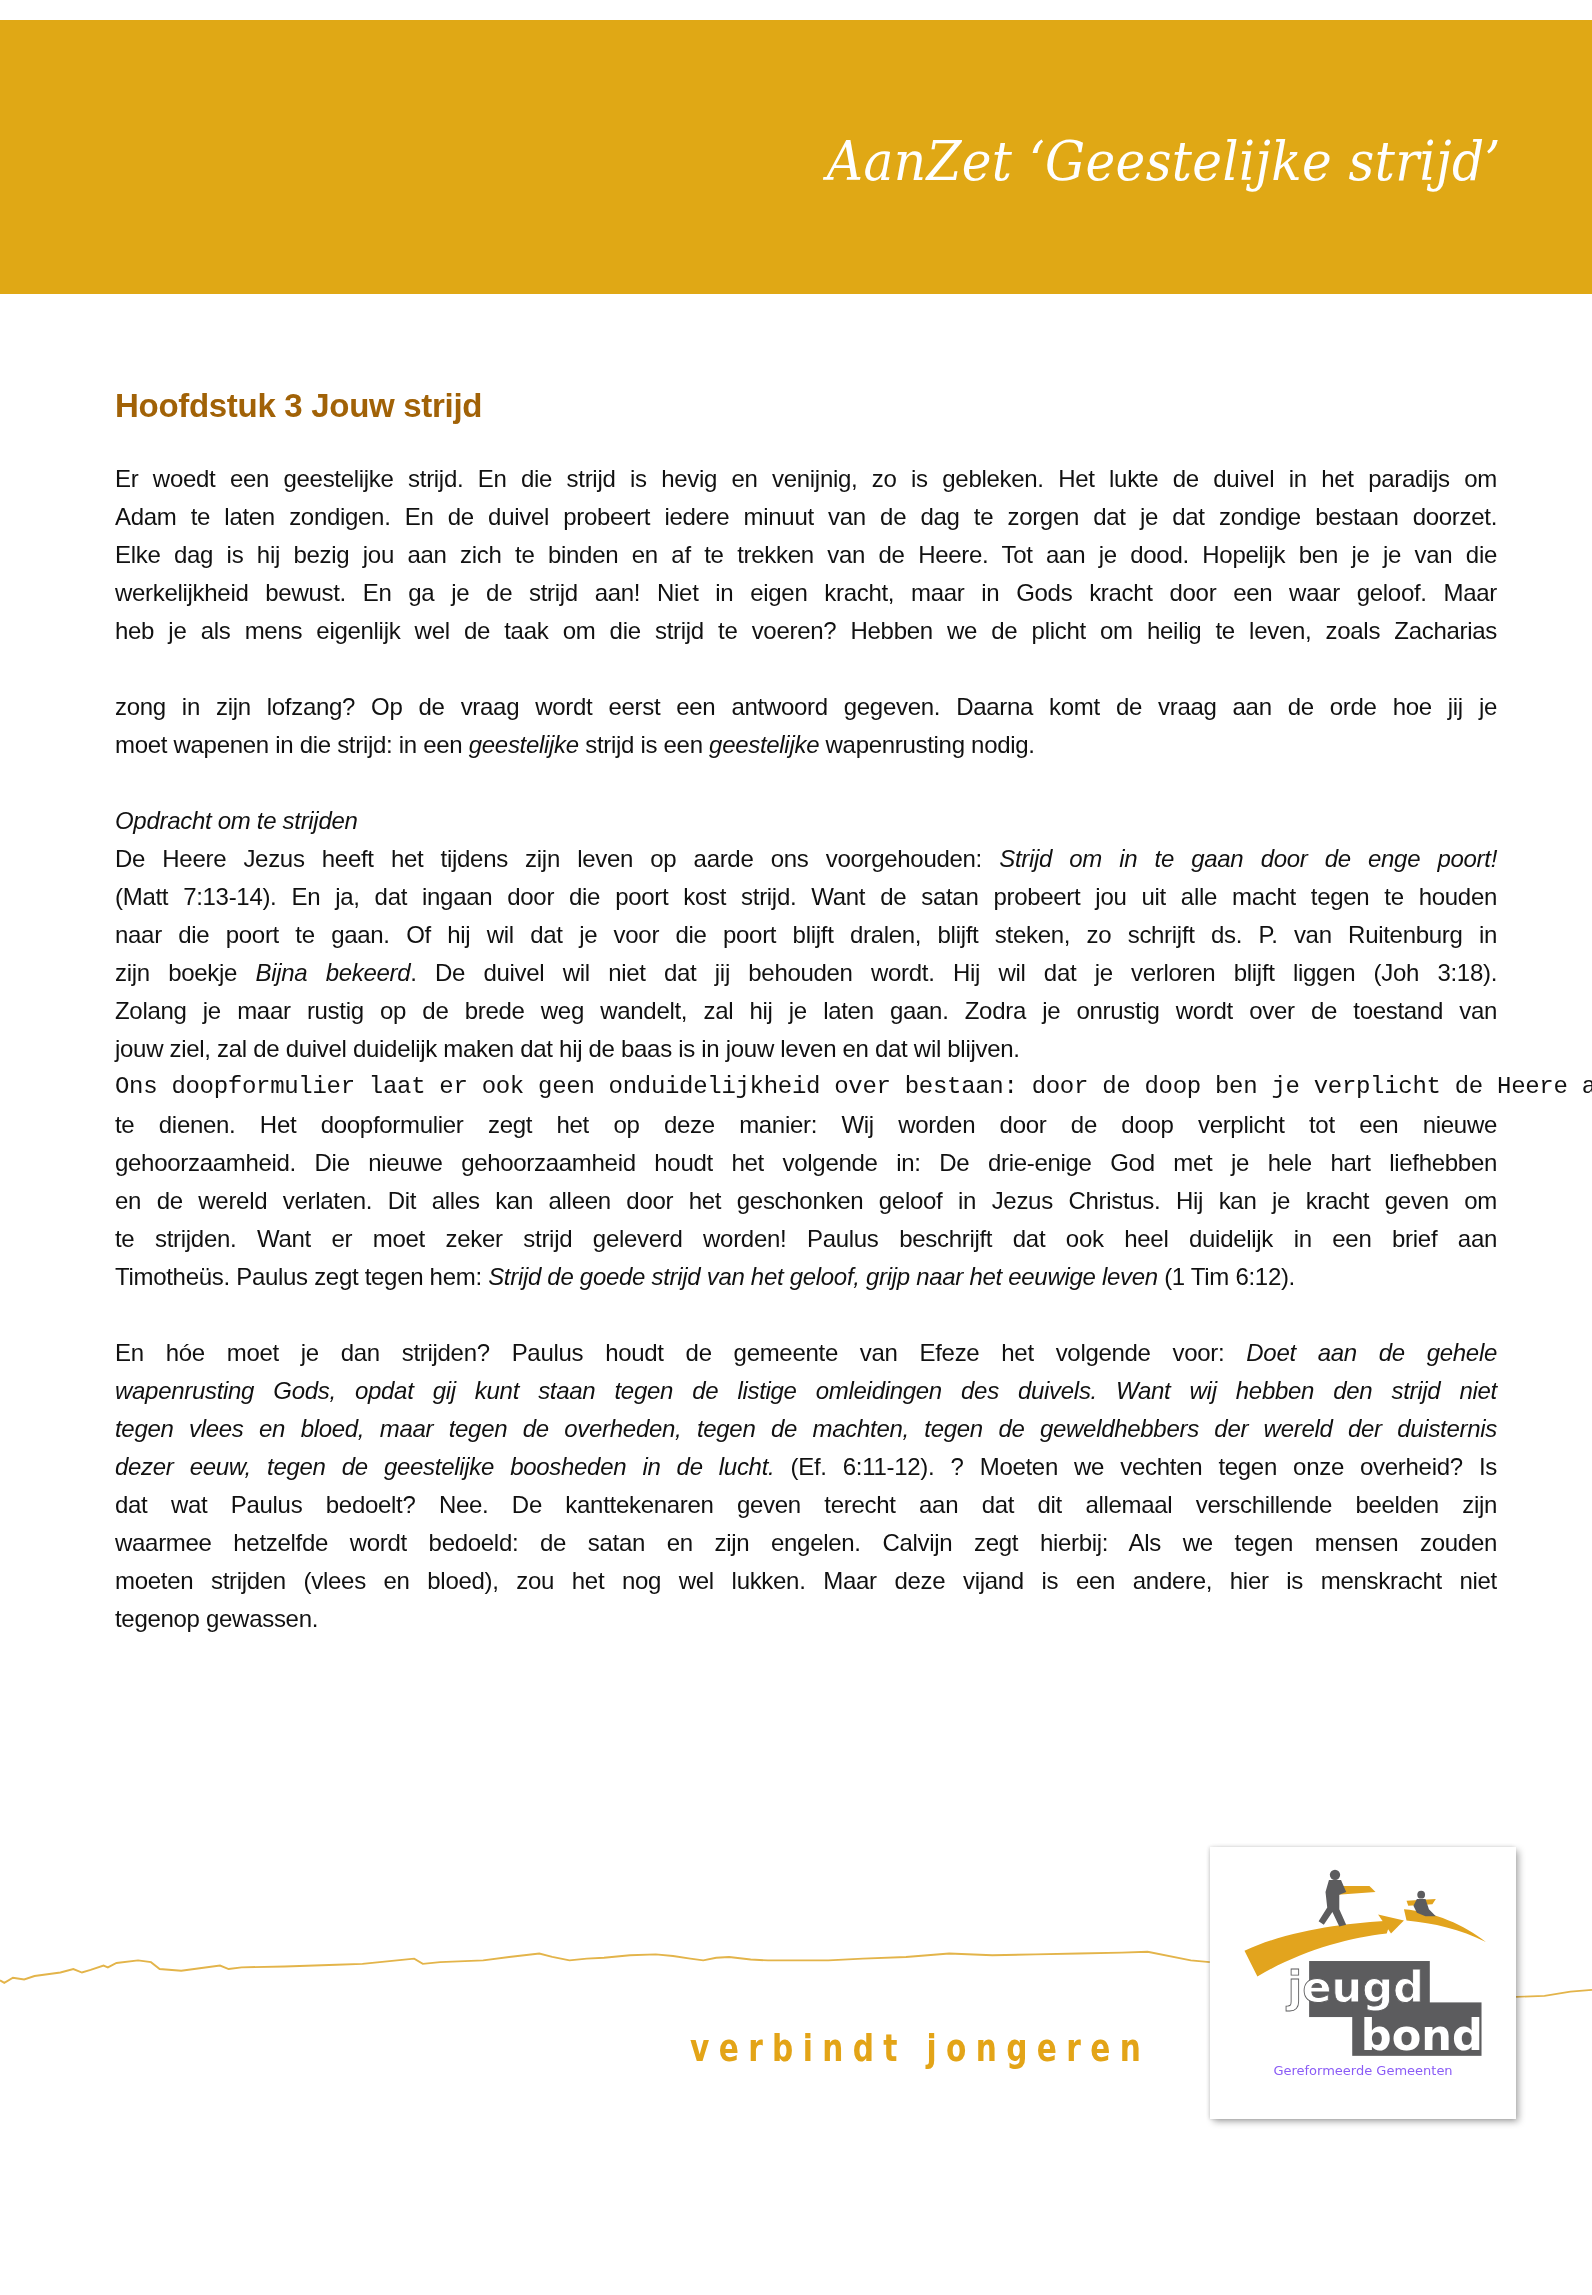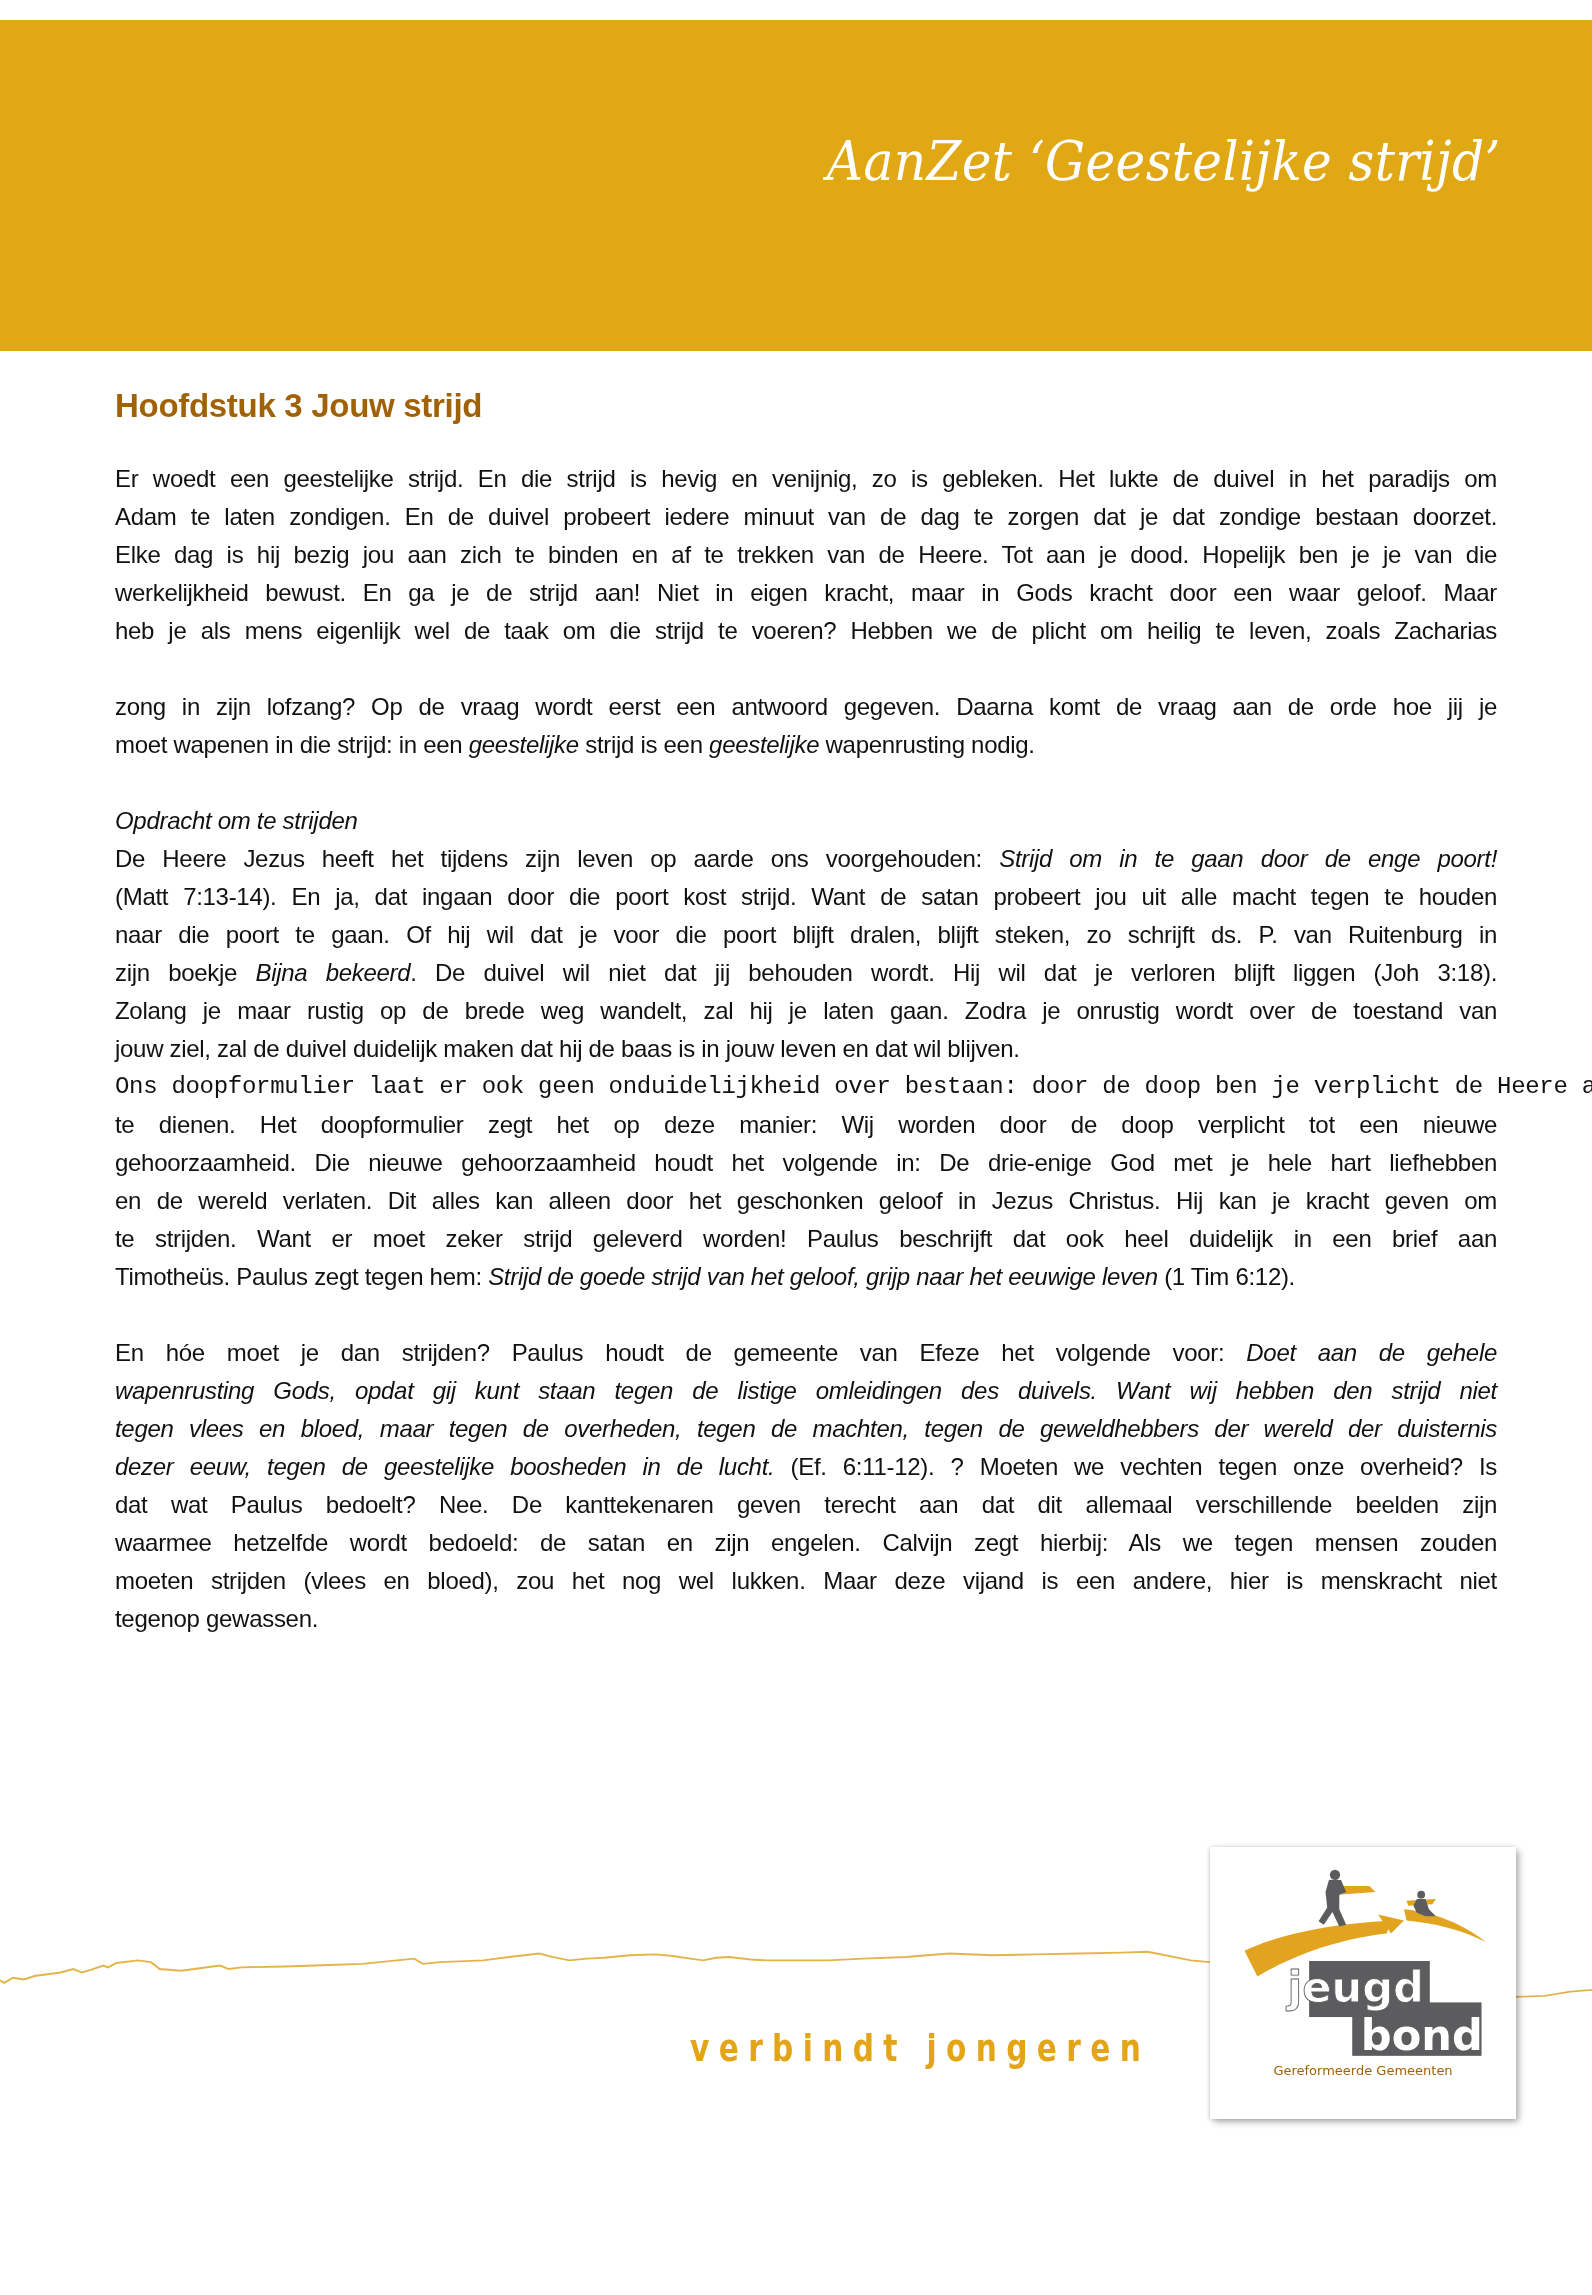--- a/index.html
+++ b/index.html
@@ -1,19 +1,19 @@
 <!DOCTYPE html>
 <html style="font-size:14px"><head>
 <meta charset="utf-8">
 <style>
   html, body { margin: 0; padding: 0; background: #ffffff; }
   body { width: 1592px; height: 2295px; position: relative; overflow: hidden;
          font-family: "Liberation Sans", sans-serif; color: #111; }
 
-  .header-band { position: absolute; left: 0; top: 20px; width: 1592px; height: 331px;
+  .header-band { position: absolute; left: 0; top: 20px; width: 1592px; height: 274px;
                  background: #E0A815; text-decoration: underline; }
   .header-title { position: absolute; right: 91px; top: 110px;
                   font-family: "DejaVu Serif", "Liberation Serif", serif; font-style: italic;
                   font-size: 54px; color: #ffffff; letter-spacing: 0.4px; white-space: nowrap;
                   transform: scaleX(0.93); transform-origin: right center; }
 
   .content { position: absolute; left: 115px; top: 384px; width: 1382px; }
   .chapter-title { font-family: "Liberation Sans", sans-serif; font-weight: bold; font-size: 33px;
                    color: #F2B500; margin: 0 0 33px 0; height: 43px; line-height: 43px;
                    letter-spacing: -0.3px; }
@@ -27,21 +27,21 @@
 
   .footer-wave { position: absolute; left: 0; top: 1950px; width: 1592px; height: 52px; }
   .tagline { position: absolute; left: 690px; top: 2026px; font-family: "DejaVu Sans", sans-serif;
              font-weight: bold; font-size: 38px; color: #E3A417; letter-spacing: 12px;
              transform: scaleX(0.78); transform-origin: left center; white-space: nowrap; }
 
   .logo-card { position: absolute; left: 1210px; top: 1847px; width: 306px; height: 272px;
                background: #fff; box-shadow: 2.6px 2.6px 7px rgba(0,0,0,0.35), -0.9px 0 3.5px rgba(0,0,0,0.15); }
   .logo-svg { position: absolute; left: 0; top: 0; width: 306px; height: 272px; }
   .logo-sub { position: absolute; left: 0; width: 306px; top: 216px; text-align: center;
-              font-family: "DejaVu Sans", sans-serif; font-size: 13px; color: #a16207; }
+              font-family: "DejaVu Sans", sans-serif; font-size: 13px; color: #8b5cf6; }
 </style>
 </head>
 <body>
 
 <div class="header-band" style="background: rgb(224, 168, 21);">
   <div class="header-title">AanZet ‘Geestelijke strijd’</div>
 </div>
 
 <div class="content">
   <h1 class="chapter-title" style="color: #a16207;">Hoofdstuk 3 Jouw strijd</h1>

